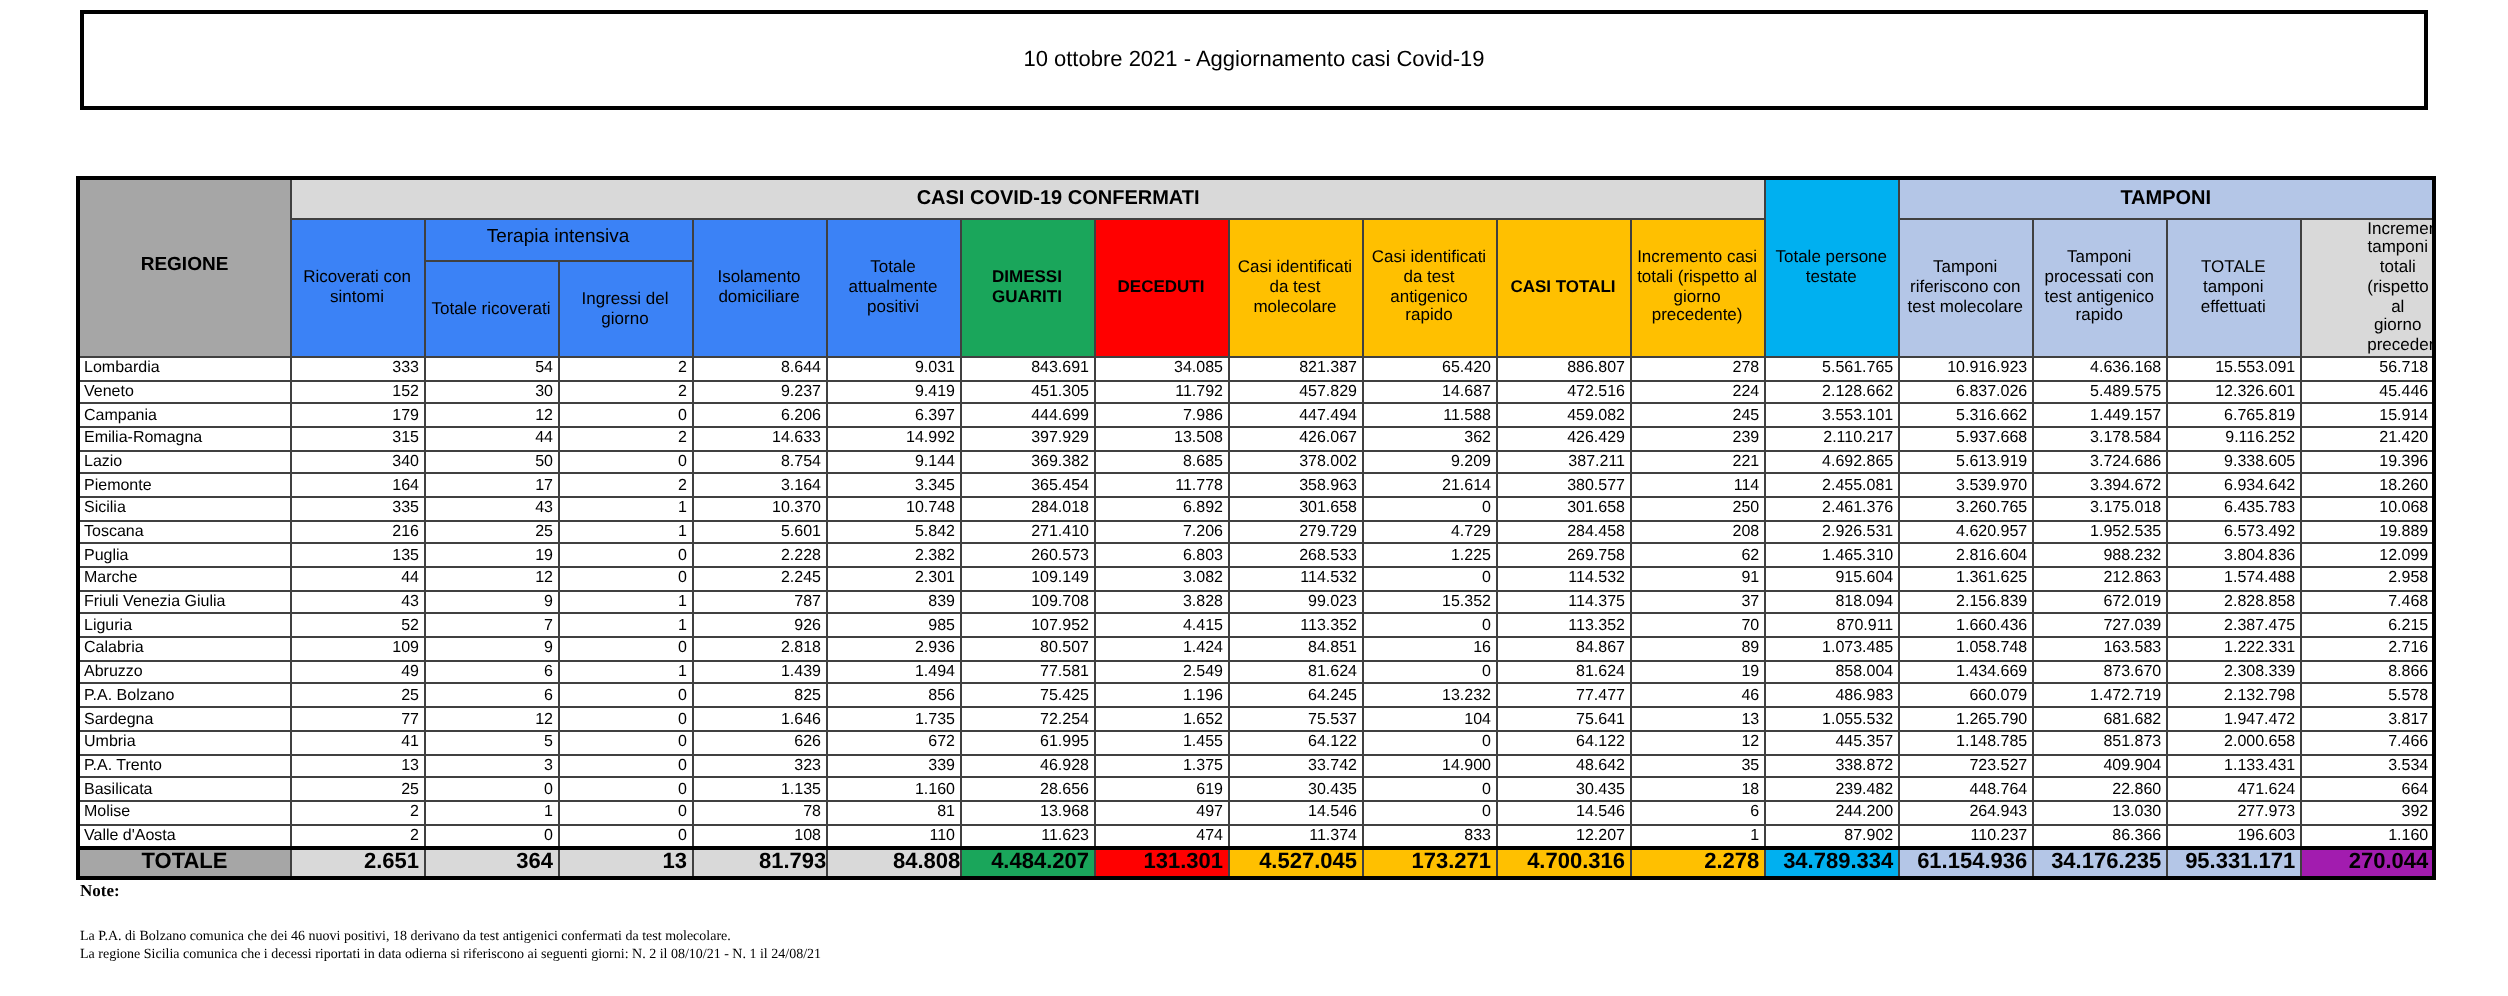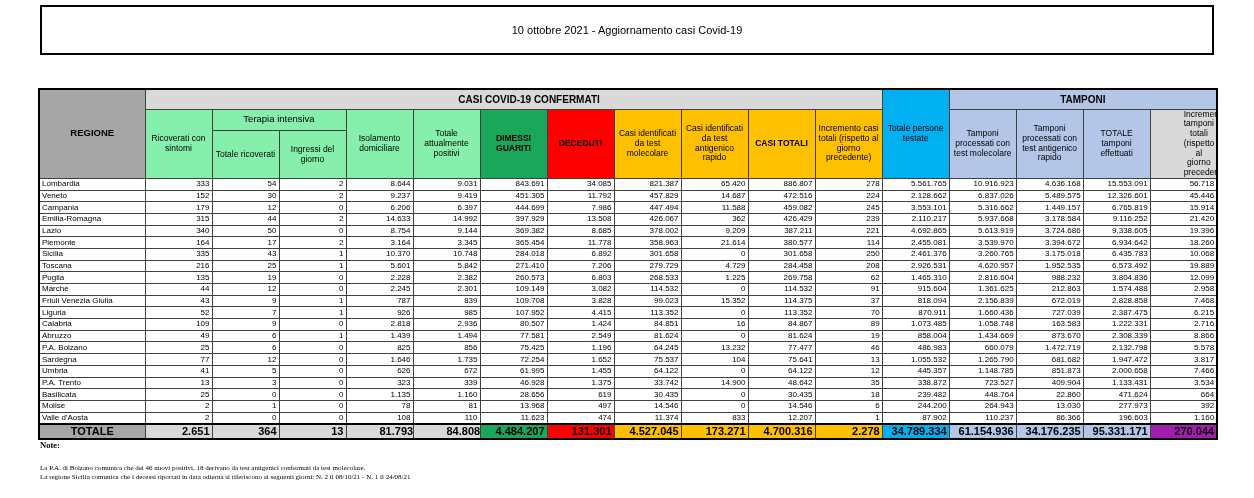--- a/index.html
+++ b/index.html
@@ -15,21 +15,21 @@
     display:flex; flex-direction:column; justify-content:space-evenly; align-items:center;
   }
   .title-line { font-size:11px; line-height:1; }
   
   .table-wrap { position:absolute; left:38px; top:88px; }
   table {
     border-collapse:collapse; table-layout:fixed; width:1178px;
     border:2px solid #000;
   }
   th, td { border:1px solid #404040; padding:0 2px; overflow:hidden; }
-  thead th { font-weight:normal; text-align:center; vertical-align:middle; font-size:8.5px; line-height:1.15; background:#86efac; }
+  thead th { font-weight:normal; text-align:center; vertical-align:middle; font-size:8.5px; line-height:1.15; background:#3b82f6; }
   tr.h1 { height:20px; }
   tr.h2 { height:20px; }
   tr.h3 { height:44px; }
   .hdr-group { font-weight:bold; font-size:10px; }
   .hdr-regione { background:#a6a6a6; font-weight:bold; font-size:9.5px; }
   .bg-lgray  { background:#d9d9d9;padding-left:33px; }
   .bg-green  { background:#1aa65b; }
   .bg-red    { background:#ff0000; }
   .bg-amber  { background:#ffc000; }
   .bg-cyan   { background:#00b0f0; }
@@ -70,21 +70,21 @@
         <th rowspan="2">Ricoverati con sintomi</th>
         <th colspan="2" style="font-size:9.5px">Terapia intensiva</th>
         <th rowspan="2">Isolamento domiciliare</th>
         <th rowspan="2">Totale attualmente positivi</th>
         <th rowspan="2" class="bg-green bold">DIMESSI GUARITI</th>
         <th rowspan="2" class="bg-red bold">DECEDUTI</th>
         <th rowspan="2" class="bg-amber">Casi identificati da test molecolare</th>
         <th rowspan="2" class="bg-amber">Casi identificati da test antigenico rapido</th>
         <th rowspan="2" class="bg-amber bold">CASI TOTALI</th>
         <th rowspan="2" class="bg-amber">Incremento casi totali (rispetto al giorno precedente)</th>
-        <th rowspan="2" class="bg-peri">Tamponi processati con test molecolare</th>
+        <th rowspan="2" class="bg-peri">Tamponi riferiscono con test molecolare</th>
         <th rowspan="2" class="bg-peri">Tamponi processati con test antigenico rapido</th>
         <th rowspan="2" class="bg-peri">TOTALE tamponi effettuati</th>
         <th rowspan="2" class="bg-lgray">Incremento tamponi totali (rispetto al giorno precedente)</th>
       </tr>
       <tr class="h3">
         <th>Totale ricoverati</th>
         <th>Ingressi del giorno</th>
       </tr>
     </thead>
     <tbody>

